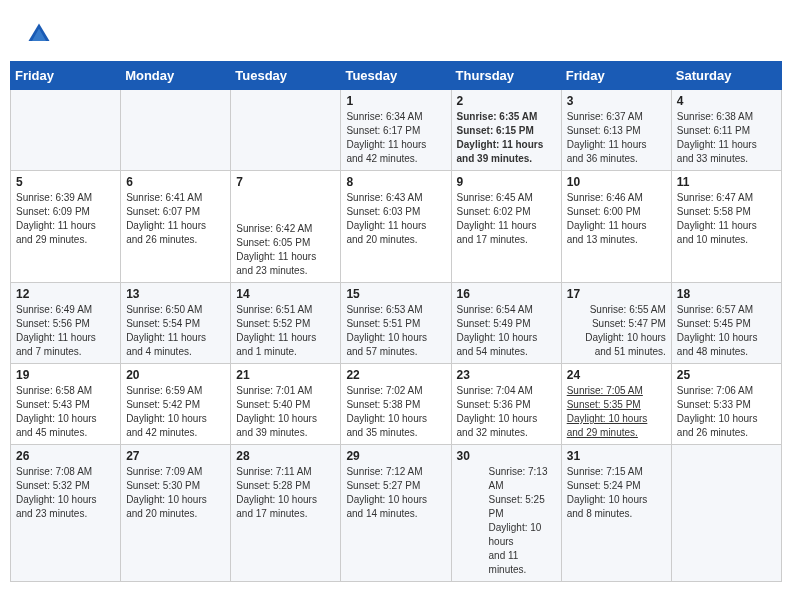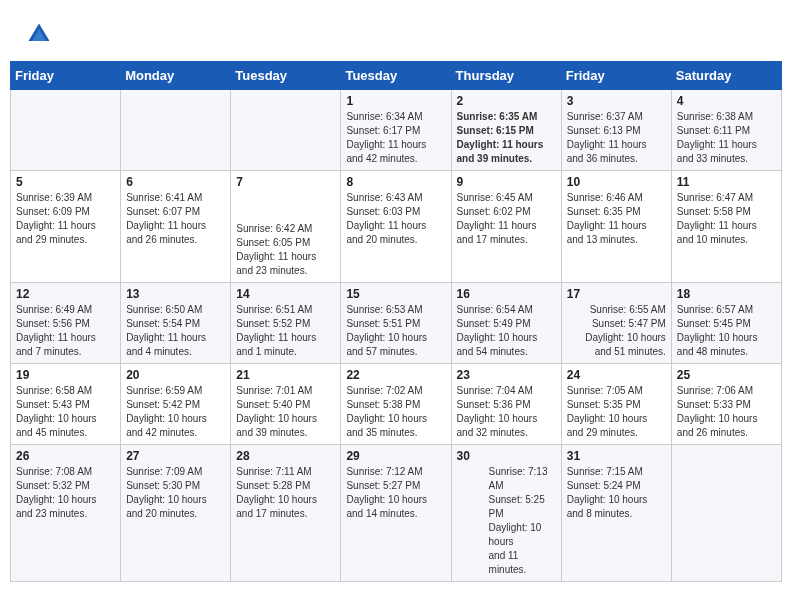--- a/index.html
+++ b/index.html
@@ -187,21 +187,21 @@
         <td>
           <span class="day-number">9</span>
           <div class="cell-text" style="white-space: pre-line;">Sunrise: 6:45 AM
 Sunset: 6:02 PM
 Daylight: 11 hours
 and 17 minutes.</div>
         </td>
         <td>
           <span class="day-number">10</span>
           <div class="cell-text" style="white-space: pre-line;">Sunrise: 6:46 AM
-Sunset: 6:35 PM
+Sunset: 6:00 PM
 Daylight: 11 hours
 and 13 minutes.</div>
         </td>
         <td>
           <span class="day-number">11</span>
           <div class="cell-text" style="white-space: pre-line;">Sunrise: 6:47 AM
 Sunset: 5:58 PM
 Daylight: 11 hours
 and 10 minutes.</div>
         </td>
@@ -288,21 +288,21 @@
         </td>
         <td>
           <span class="day-number">23</span>
           <div class="cell-text" style="white-space: pre-line;">Sunrise: 7:04 AM
 Sunset: 5:36 PM
 Daylight: 10 hours
 and 32 minutes.</div>
         </td>
         <td>
           <span class="day-number">24</span>
-          <div class="cell-text" style="white-space: pre-line;">Sunrise: 7:05 AM
+          <div class="cell-text" style="white-space: pre-line; text-decoration: underline;">Sunrise: 7:05 AM
 Sunset: 5:35 PM
 Daylight: 10 hours
 and 29 minutes.</div>
         </td>
         <td>
           <span class="day-number">25</span>
           <div class="cell-text" style="white-space: pre-line;">Sunrise: 7:06 AM
 Sunset: 5:33 PM
 Daylight: 10 hours
 and 26 minutes.</div>

